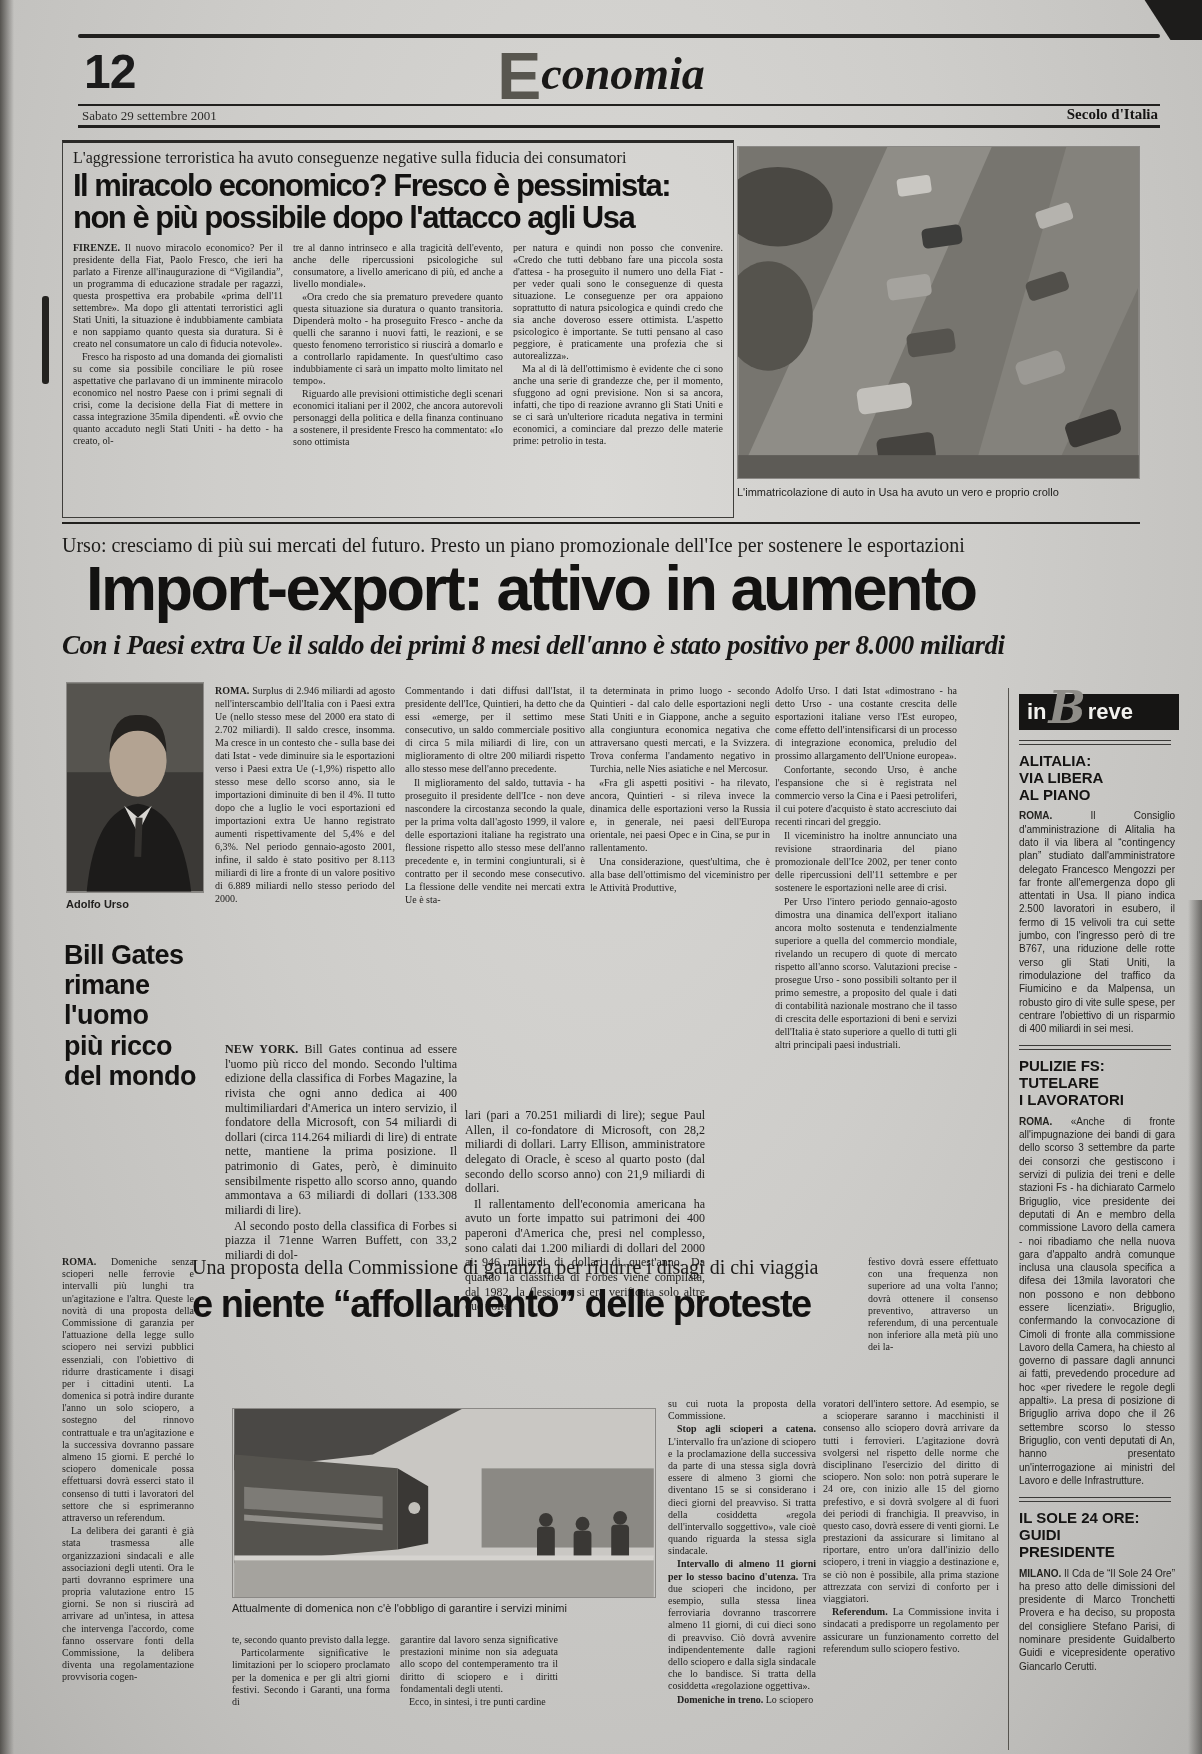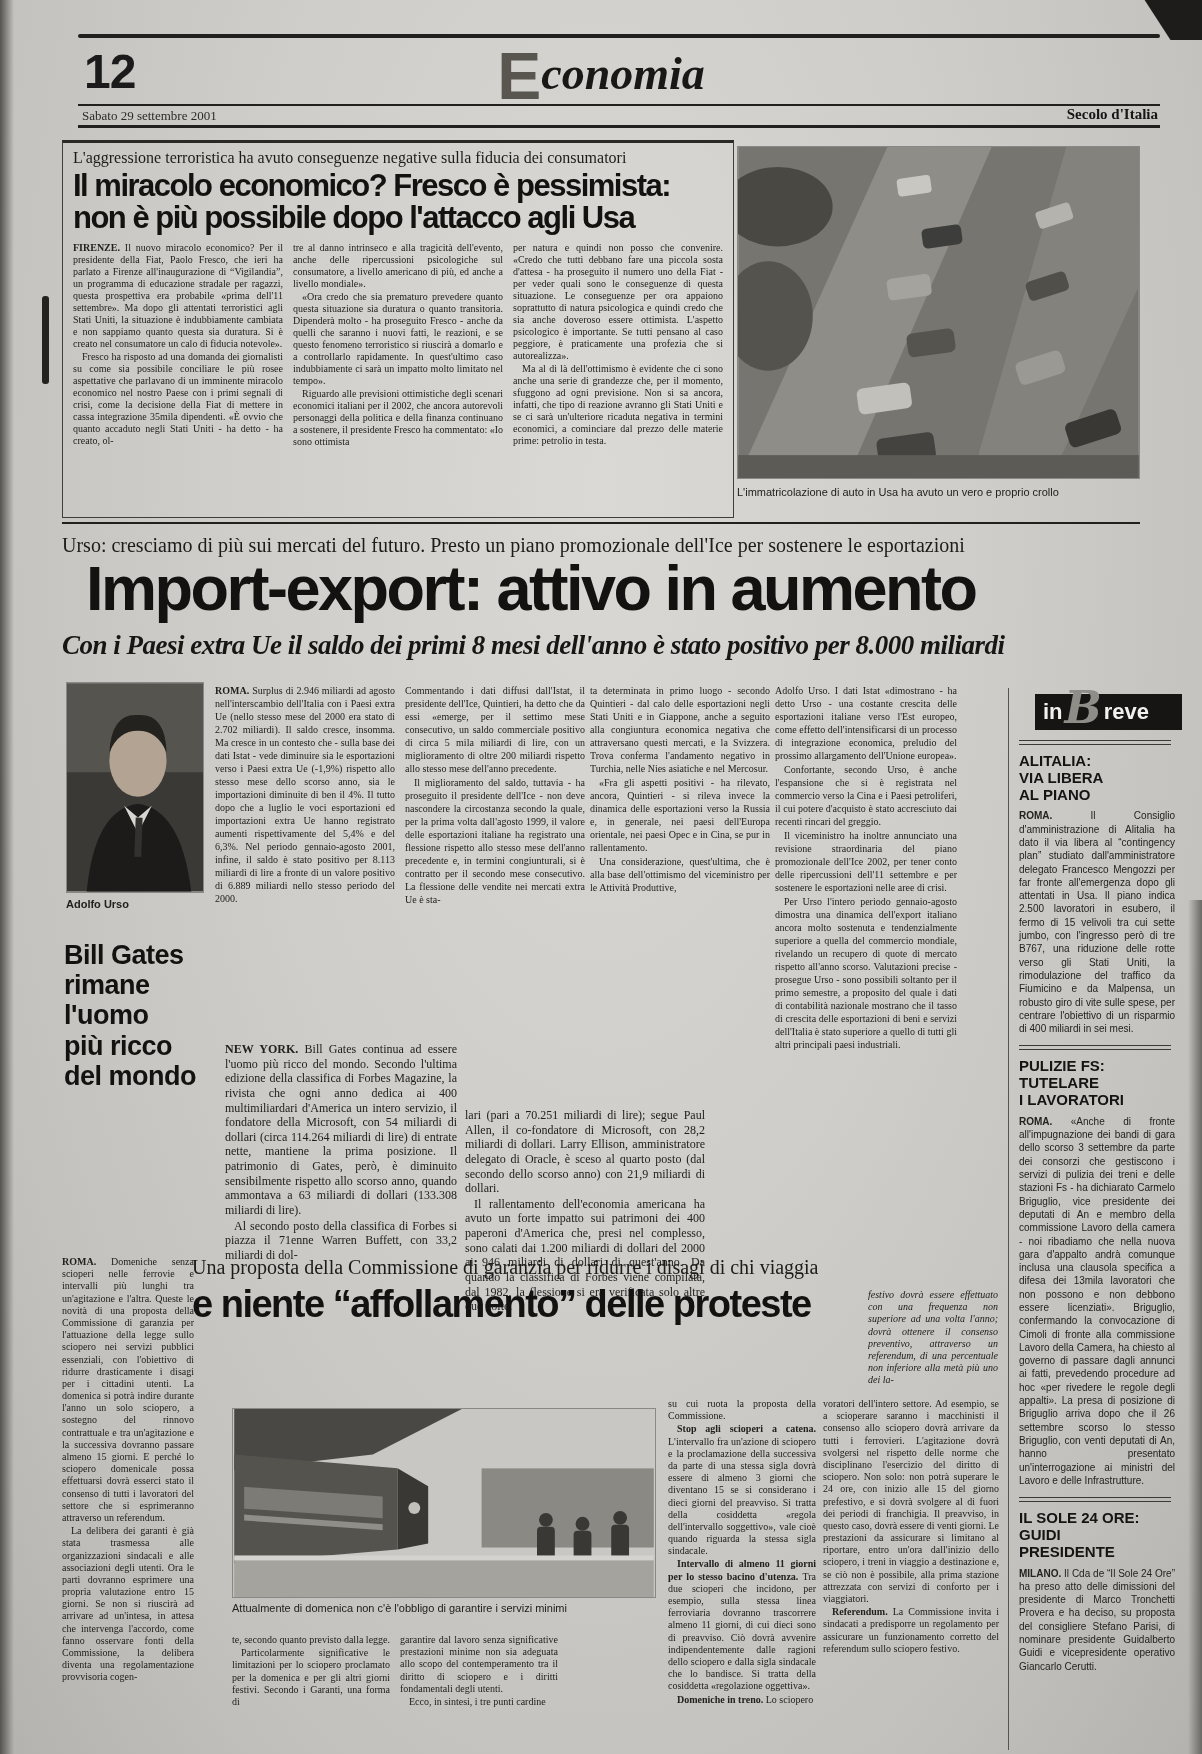--- a/index.html
+++ b/index.html
@@ -43,21 +43,21 @@
   .iecol{width:180px;font-size:10px;line-height:1.3;}
   
   .gates-hl{font-size:27px;line-height:1.12;white-space:pre-line;letter-spacing:-0.5px;}
   .gates-col{font-size:12px;line-height:1.22;}
   
   .fer-kicker{font-size:20px;}
   .fer-hl{font-size:38px;letter-spacing:-1.5px;line-height:1.18;}
   .narrowcol{font-size:10px;line-height:1.22;}
   
   .sidebar{left:1008px;top:688px;width:174px;height:1062px;border-left:1px solid #56544f;padding-left:10px;box-sizing:border-box;overflow:hidden;}
-  .inbreve-bar{position:relative;background:#161514;height:36px;width:152px;margin-top:6px;display:flex;align-items:center;padding-left:8px;margin-left:16px;}
+  .inbreve-bar{position:relative;background:#161514;height:36px;width:152px;margin-top:6px;display:flex;align-items:center;padding-left:8px;}
   .inbreve-bar .w{color:#f2f1ee;font-family:"Liberation Sans","DejaVu Sans",sans-serif;font-weight:bold;font-size:22px;}
   .inbreve-bar .bigB{font-family:"DejaVu Serif",serif;font-style:italic;font-weight:bold;font-size:44px;color:#8f8d88;line-height:0;margin:0 2px;position:relative;top:-4px;}
   .sb-rule{height:3px;border-top:1px solid #3a3937;border-bottom:1px solid #3a3937;margin:10px 0 8px 0;width:152px;}
   .sb-head{font-family:"Liberation Sans","DejaVu Sans",sans-serif;font-weight:bold;font-size:15px;line-height:1.12;white-space:pre-line;color:#151413;margin-bottom:6px;}
   .sb-body{font-family:"Liberation Sans","DejaVu Sans",sans-serif;font-size:10px;line-height:1.33;color:#23221f;width:156px;}
   .sb-body p{margin:0;text-align:justify;hyphens:auto;}
 </style>
 </head>
 <body>
 
@@ -170,21 +170,21 @@
     </div>
 
   <div class="abs body narrowcol" style="left:62px;top:1256px;width:132px;height:494px;overflow:hidden;">
       <p><b class="lead">ROMA. </b>Domeniche senza scioperi nelle ferrovie e intervalli più lunghi tra un'agitazione e l'altra. Queste le novità di una proposta della Commissione di garanzia per l'attuazione della legge sullo sciopero nei servizi pubblici essenziali, con l'obiettivo di ridurre drasticamente i disagi per i cittadini utenti. La domenica si potrà indire durante l'anno un solo sciopero, a sostegno del rinnovo contrattuale e tra un'agitazione e la successiva dovranno passare almeno 15 giorni. E perché lo sciopero domenicale possa effettuarsi dovrà esserci stato il consenso di tutti i lavoratori del settore che si esprimeranno attraverso un referendum.</p>
       <p>La delibera dei garanti è già stata trasmessa alle organizzazioni sindacali e alle associazioni degli utenti. Ora le parti dovranno esprimere una propria valutazione entro 15 giorni. Se non si riuscirà ad arrivare ad un'intesa, in attesa che intervenga l'accordo, come fanno osservare fonti della Commissione, la delibera diventa una regolamentazione provvisoria cogen-</p>
     </div>
   <div class="abs fer-kicker kicker" style="left:192px;top:1256px;width:666px;">Una proposta della Commissione di garanzia per ridurre i disagi di chi viaggia</div>
   <div class="abs hl fer-hl" style="left:192px;top:1282px;width:670px;">
     <div>e niente “affollamento” delle proteste</div>
   </div>
-  <div class="abs body narrowcol" style="left:868px;top:1289px;width:130px;height:136px;overflow:hidden;font-style:italic;">
+  <div class="abs body narrowcol" style="left:868px;top:1256px;width:130px;height:136px;overflow:hidden;">
       <p>festivo dovrà essere effettuato con una frequenza non superiore ad una volta l'anno; dovrà ottenere il consenso preventivo, attraverso un referendum, di una percentuale non inferiore alla metà più uno dei la-</p>
     </div>
 
   <svg class="abs photo" style="left:232px;top:1408px;" width="424" height="190" viewBox="0 0 424 190">
     <rect width="424" height="190" fill="#c9c7c3"></rect>
     <rect x="250" y="60" width="174" height="80" fill="#8b8984"></rect>
     <polygon points="0,0 230,0 140,46 0,62" fill="#4a4845"></polygon>
     <polygon points="0,46 165,60 165,142 0,156" fill="#55534e"></polygon>
     <polygon points="165,60 196,78 196,136 165,142" fill="#3a3835"></polygon>
     <rect x="10" y="78" width="140" height="22" fill="#7d7b76" transform="skewY(4)"></rect>

